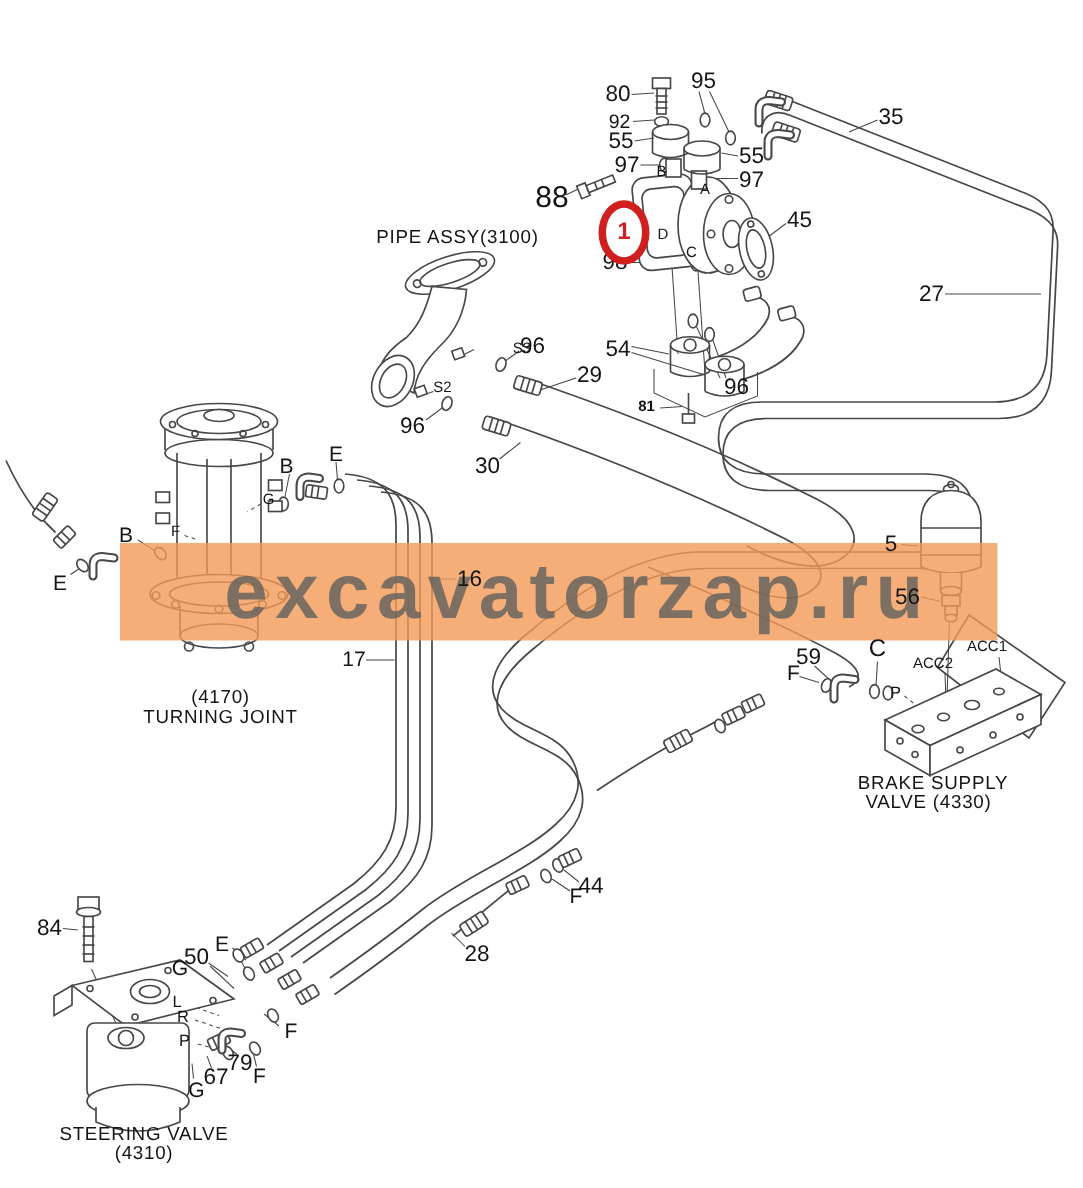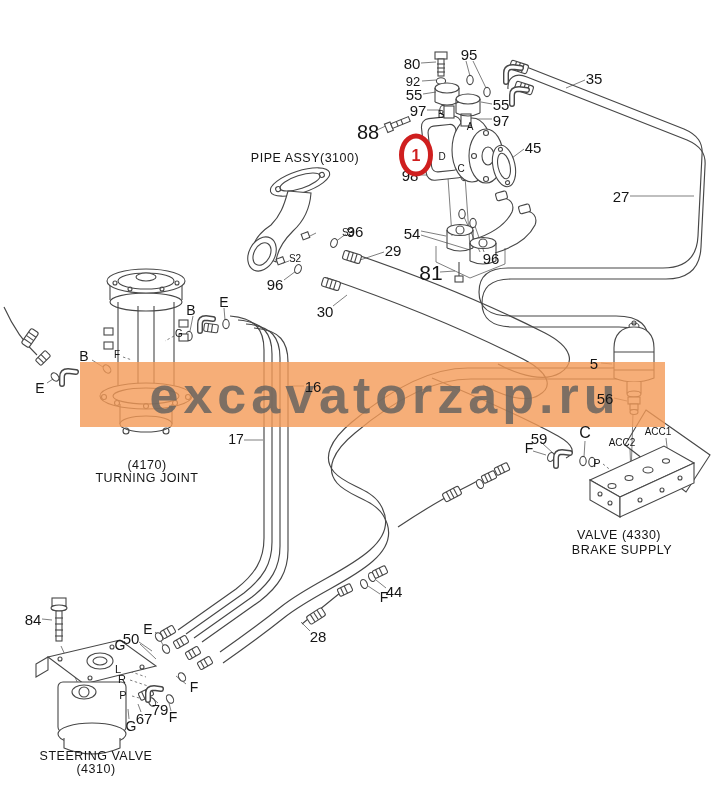--- a/index.html
+++ b/index.html
@@ -397,21 +397,21 @@
       <div class="lbl" style="left: 368px; top: 132px; font-size: 20px;">88</div>
       <div class="lbl" style="left: 410px; top: 175px; font-size: 15px;">98</div>
       <div class="lbl" style="left: 533px; top: 147px; font-size: 15px;">45</div>
       <div class="lbl" style="left: 621px; top: 196px; font-size: 15px;">27</div>
       <div class="lbl" style="left: 412px; top: 233px; font-size: 15px;">54</div>
       <div class="lbl" style="left: 355px; top: 231px; font-size: 15px;">96</div>
       <div class="lbl" style="left: 393px; top: 250px; font-size: 15px;">29</div>
       <div class="lbl" style="left: 275px; top: 284px; font-size: 15px;">96</div>
       <div class="lbl" style="left: 325px; top: 311px; font-size: 15px;">30</div>
       <div class="lbl" style="left: 491px; top: 258px; font-size: 15px;">96</div>
-      <div class="lbl" style="left: 431px; top: 272px; font-size: 21px;">81</div>
+      <div class="lbl" style="left: 431px; top: 272px; font-size: 10px; font-weight: bold;">81</div>
       <div class="lbl" style="left: 313px; top: 386px; font-size: 15px;">16</div>
       <div class="lbl" style="left: 236px; top: 439px; font-size: 14px;">17</div>
       <div class="lbl" style="left: 594px; top: 363px; font-size: 15px;">5</div>
       <div class="lbl" style="left: 605px; top: 398px; font-size: 15px;">56</div>
       <div class="lbl" style="left: 539px; top: 438px; font-size: 15px;">59</div>
       <div class="lbl" style="left: 394px; top: 591px; font-size: 15px;">44</div>
       <div class="lbl" style="left: 318px; top: 636px; font-size: 15px;">28</div>
       <div class="lbl" style="left: 33px; top: 619px; font-size: 15px;">84</div>
       <div class="lbl" style="left: 131px; top: 638px; font-size: 15px; text-align: right;">50</div>
       <div class="lbl" style="left: 160px; top: 709px; font-size: 15px;">79</div>
@@ -440,20 +440,20 @@
       <div class="lbl" style="left: 122px; top: 679px; font-size: 11px;">R</div>
       <div class="lbl" style="left: 123px; top: 695px; font-size: 11px;">P</div>
       <div class="lbl" style="left: 597px; top: 463px; font-size: 11px;">P</div>
       <div class="lbl" style="left: 622px; top: 443px; font-size: 10px;">ACC2</div>
       <div class="lbl" style="left: 658px; top: 432px; font-size: 10px;">ACC1</div>
       <div class="lbl comp" style="left: 305px; top: 158px; font-size: 12.5px;">PIPE ASSY(3100)</div>
       <div class="lbl comp" style="left: 147px; top: 478px; font-size: 12.5px;">TURNING JOINT</div>
       <div class="lbl comp" style="left: 147px; top: 465px; font-size: 12.5px;">(4170)</div>
       <div class="lbl comp" style="left: 96px; top: 756px; font-size: 12.5px;">STEERING VALVE</div>
       <div class="lbl comp" style="left: 96px; top: 769px; font-size: 12.5px;">(4310)</div>
-      <div class="lbl comp" style="left: 622px; top: 522px; font-size: 12.5px; margin-top: 28px;">BRAKE SUPPLY</div>
+      <div class="lbl comp" style="left: 622px; top: 522px; font-size: 12.5px;">BRAKE SUPPLY</div>
       <div class="lbl comp" style="left: 619px; top: 535px; font-size: 12.5px;">VALVE (4330)</div>
     </div>
 
   <div id="hl" style="left: 416px; top: 155px; border: 5px solid rgb(207, 31, 31);">
     <span style="font-size: 16px; color: rgb(207, 31, 31);">1</span>
   </div>
 </div>
 
 </body></html>

